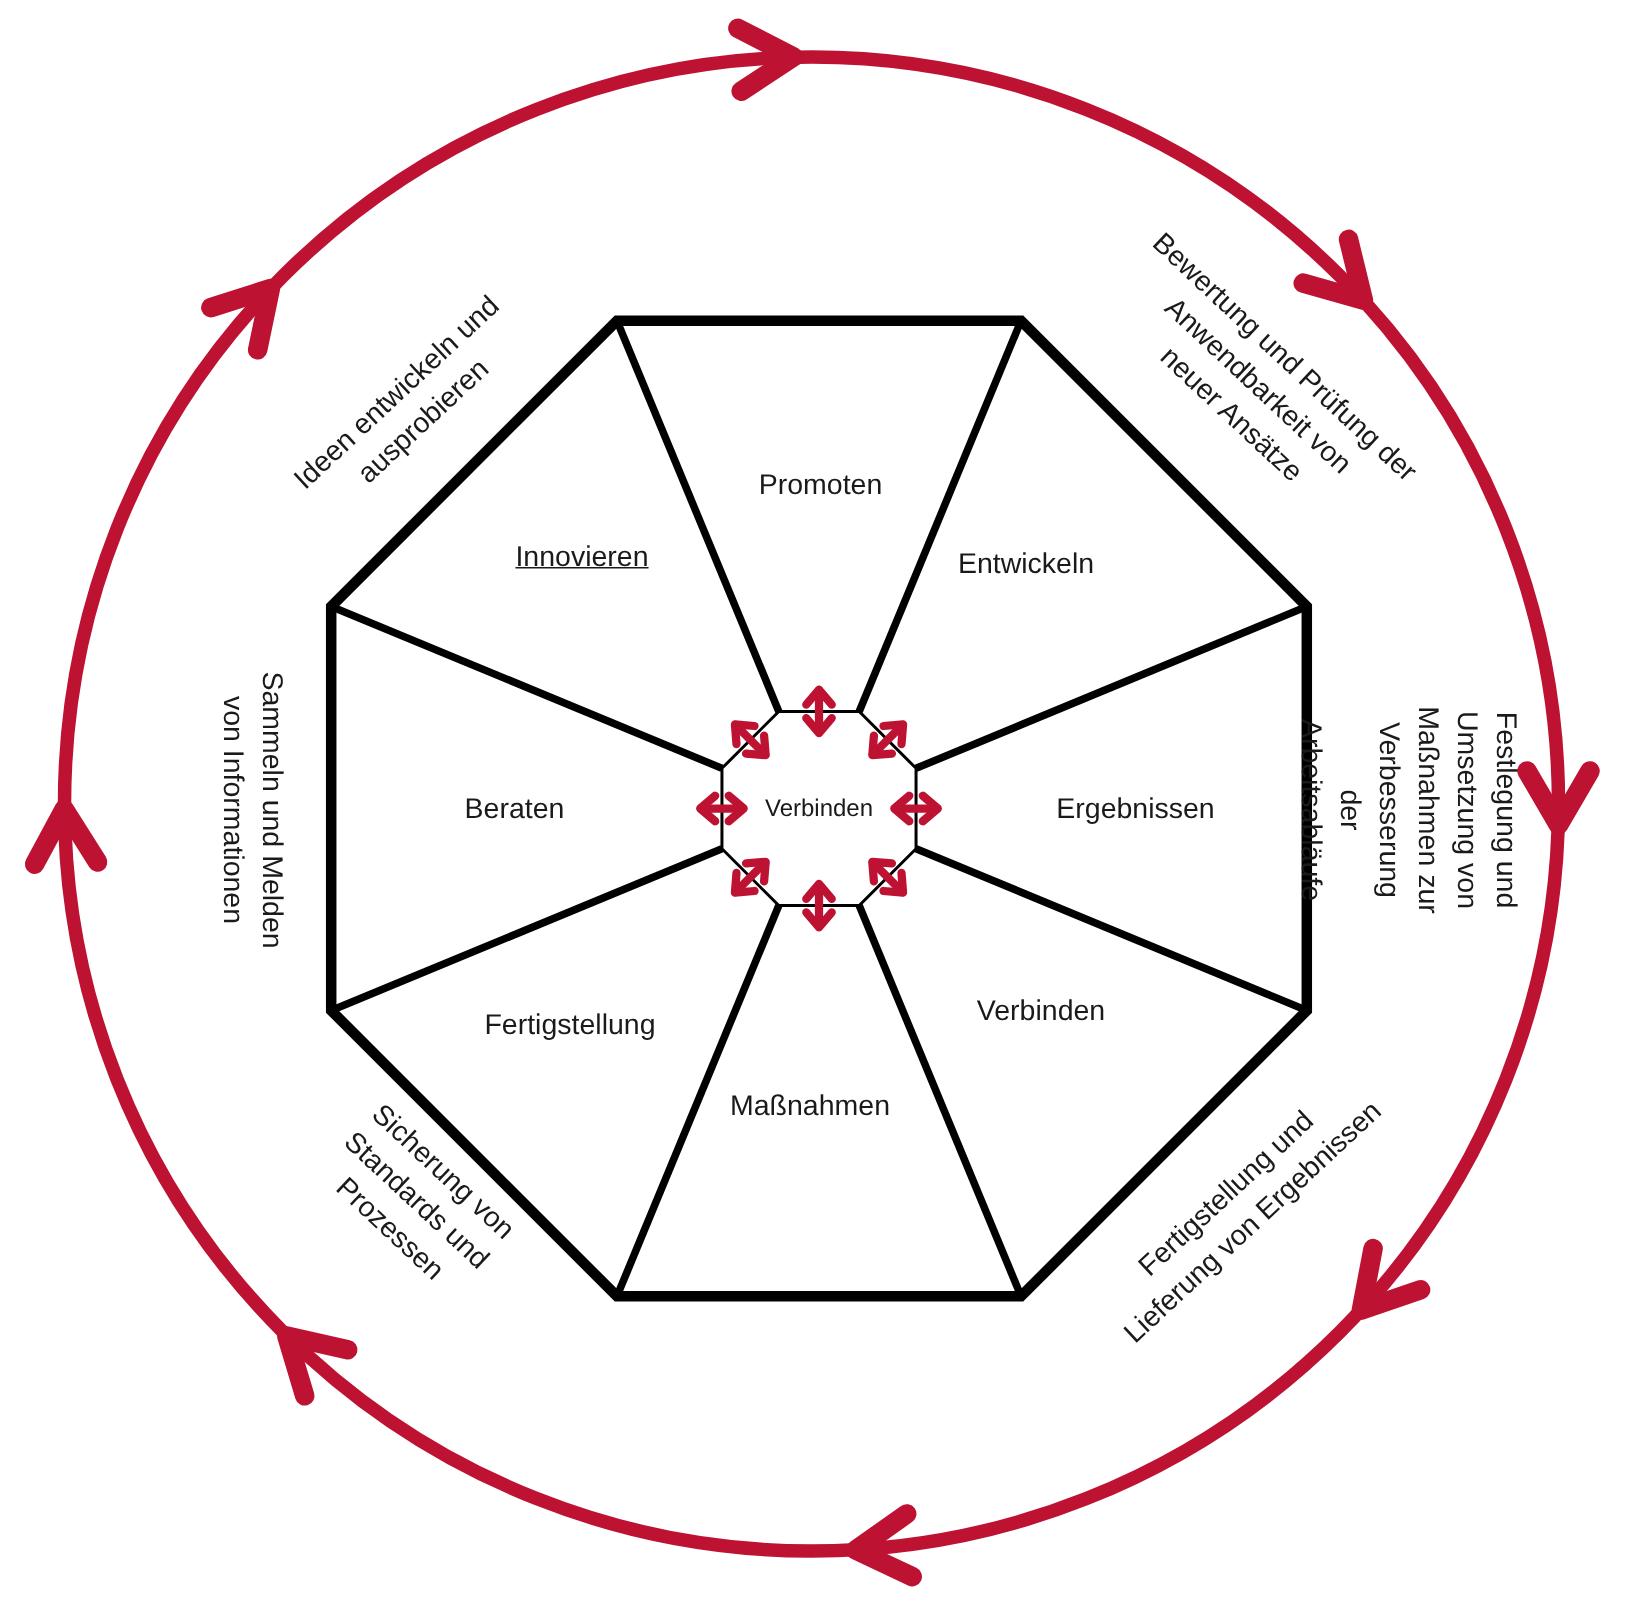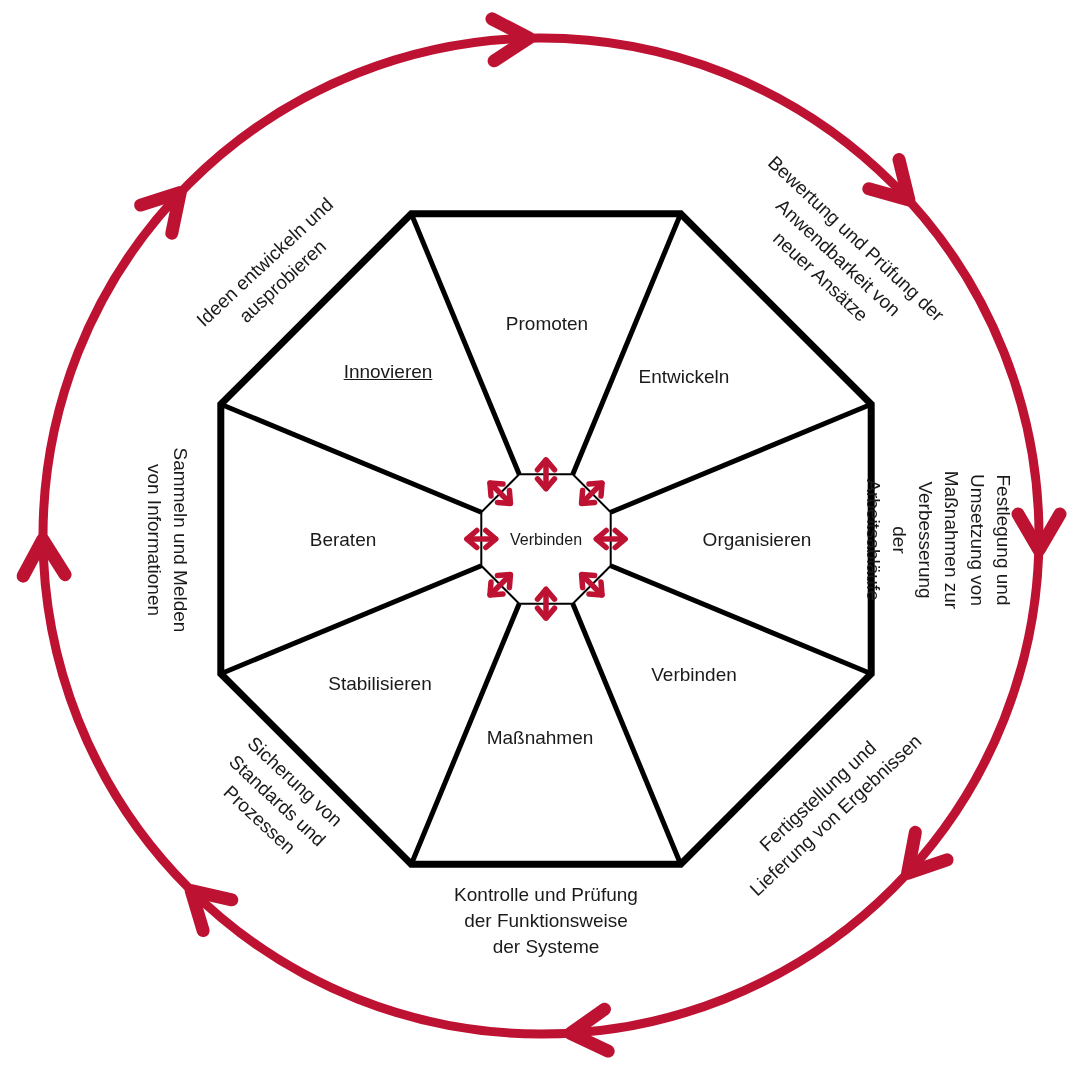--- a/index.html
+++ b/index.html
@@ -122,35 +122,32 @@
   </svg>
 
   <div class="lbl out-topright">Bewertung und Prüfung der
 Anwendbarkeit von
 neuer Ansätze</div>
   <div class="lbl out-right">Festlegung und Umsetzung von
 Maßnahmen zur Verbesserung
 der Arbeitsabläufe</div>
   <div class="lbl out-bottomright">Fertigstellung und
 Lieferung von Ergebnissen</div>
-  <div class="lbl out-bottom">Kontrolle und Prüfung
-der Funktionsweise
-der Systeme</div>
   <div class="lbl out-bottomleft">Sicherung von
 Standards und
 Prozessen</div>
   <div class="lbl out-left">Sammeln und Melden
 von Informationen</div>
   <div class="lbl out-topleft">Ideen entwickeln und
 ausprobieren</div>
 
   <div class="lbl seg-promoten">Promoten</div>
   <div class="lbl seg-entwickeln">Entwickeln</div>
-  <div class="lbl seg-organisieren">Organisieren</div>
+  <div class="lbl seg-organisieren">Ergebnissen</div>
   <div class="lbl seg-umsetzen">Verbinden</div>
   <div class="lbl seg-ueberwachen">Maßnahmen</div>
-  <div class="lbl seg-stabilisieren">Stabilisieren</div>
+  <div class="lbl seg-stabilisieren">Fertigstellung</div>
   <div class="lbl seg-beraten">Beraten</div>
   <div class="lbl seg-innovieren">Innovieren</div>
 
   <div class="lbl center-lbl">Verbinden</div>
 
 </div>
 
 </body></html>

